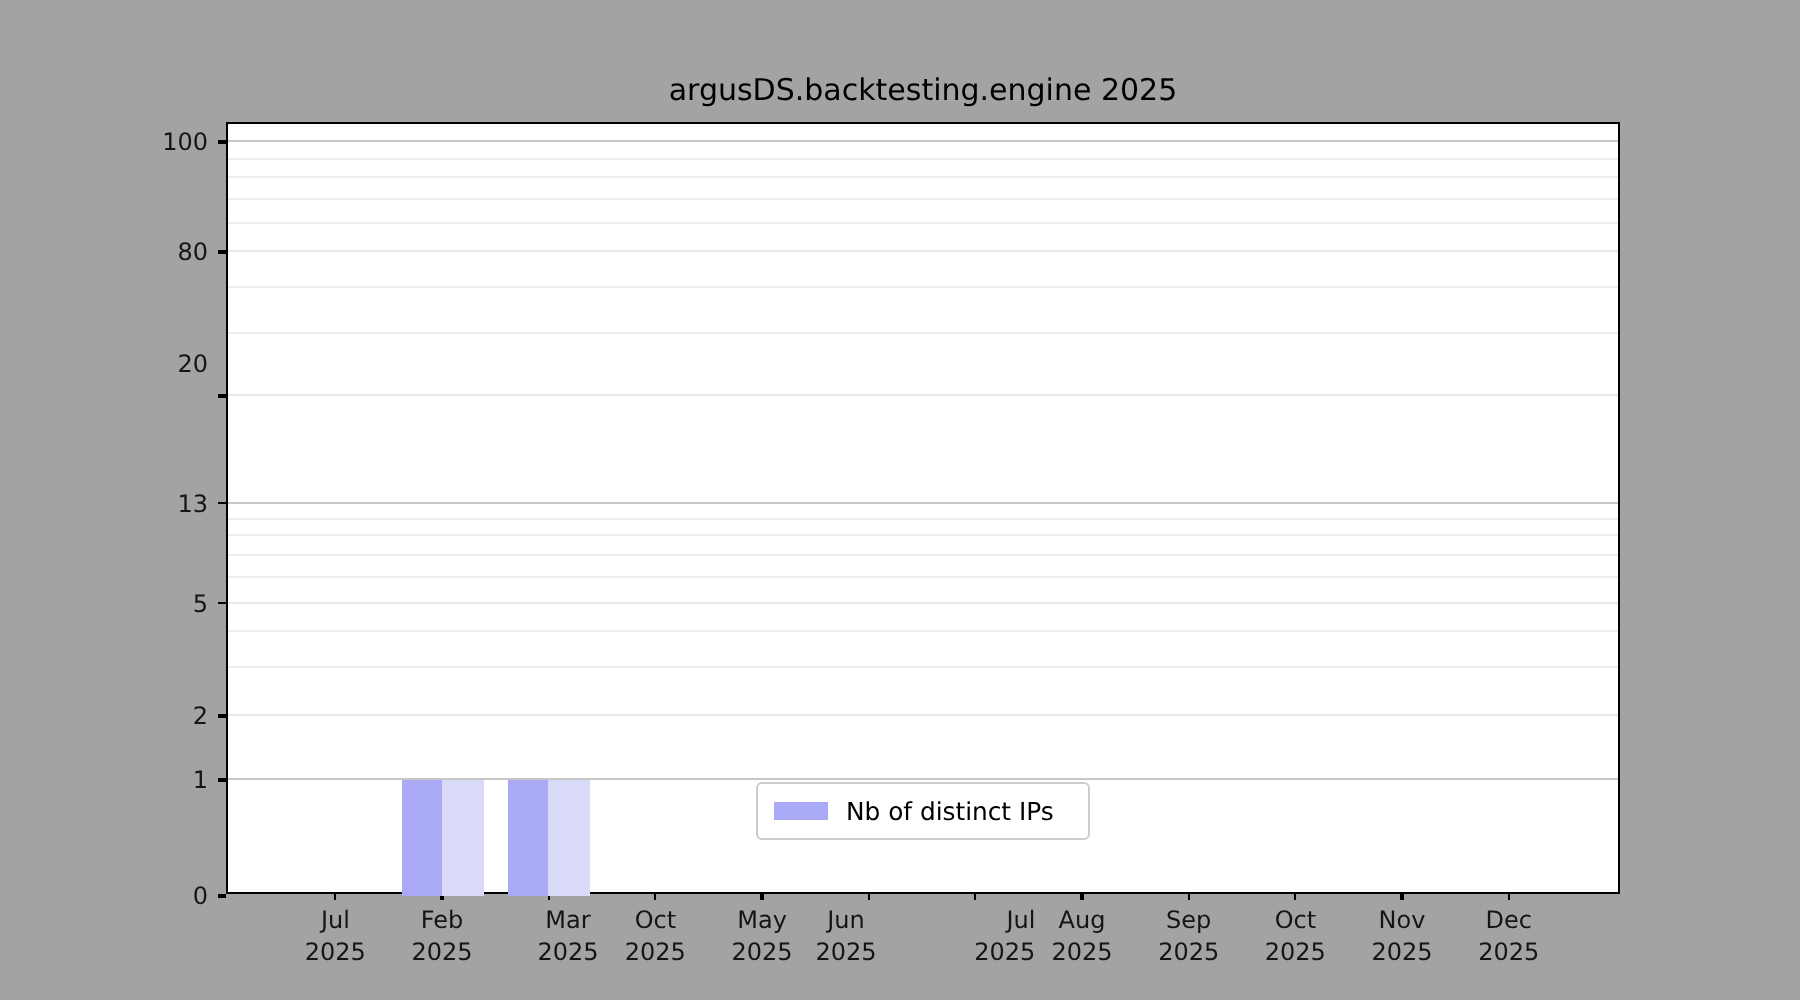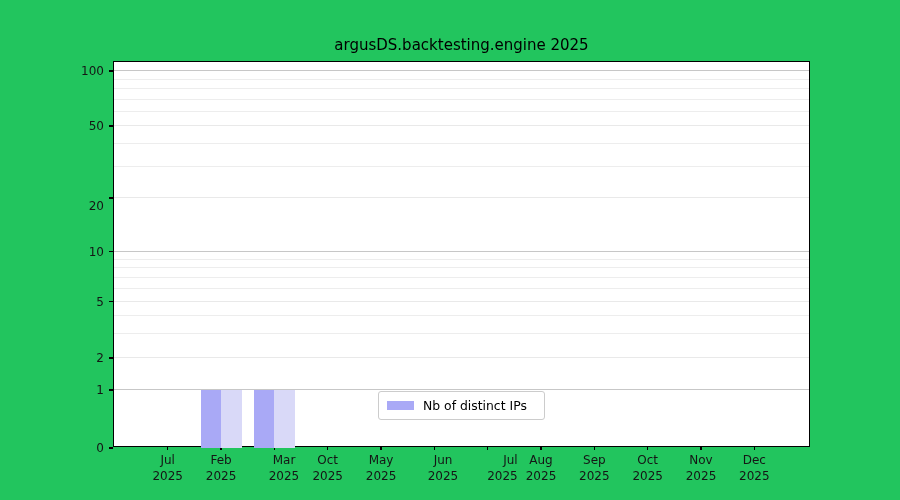--- a/index.html
+++ b/index.html
@@ -1,20 +1,20 @@
 <!DOCTYPE html>
 <html><head>
 <meta charset="utf-8">
 <style>
   * { box-sizing: border-box; }
   html, body { margin: 0; padding: 0; background: #ffffff; }
   body { font-family: "DejaVu Sans", "Liberation Sans", sans-serif; }
   .figure {
     position: relative; width: 900px; height: 500px;
-    background: #22c55e; overflow: hidden; text-decoration: underline;
+    background: #a3a3a3; overflow: hidden; text-decoration: underline;
   }
   .chart-title {
     position: absolute; left: 113px; top: 36px; width: 697px;
     text-align: center; font-size: 15px; color: #000;
   }
   .plot {
     position: absolute; left: 113px; top: 61px; width: 697px; height: 386px;
     border: 1.5px solid #000; background: #fff;
   }
   .gridline { position: absolute; left: 0; right: 0; height: 1px; z-index: 1; }
@@ -86,21 +86,21 @@
       <div class="xlabel" style="left: 183.699px;">
         <div class="">Oct</div>
         <div class="">2025</div>
       </div>
       <div class="xtick" style="left: 266.282px;"></div>
       <div class="xlabel" style="left: 237.032px;">
         <div class="">May</div>
         <div class="">2025</div>
       </div>
       <div class="xtick" style="left: 319.615px;"></div>
-      <div class="xlabel" style="left: 299px;">
+      <div class="xlabel" style="left: 279px;">
         <div class="">Jun</div>
         <div class="">2025</div>
       </div>
       <div class="xtick" style="left: 372.948px;"></div>
       <div class="xlabel" style="left: 343.698px; text-align: right;">
         <div class="">Jul</div>
         <div class="">2025</div>
       </div>
       <div class="xtick" style="left: 426.281px;"></div>
       <div class="xlabel" style="left: 397.031px;">
@@ -129,25 +129,25 @@
       </div>
       <div class="ytick" style="top: 385.25px;"></div>
       <div class="ylabel" style="top: 379px;">0</div>
       <div class="ytick" style="top: 327.234px;"></div>
       <div class="ylabel" style="top: 320.984px;">1</div>
       <div class="ytick" style="top: 295.235px;"></div>
       <div class="ylabel" style="top: 288.985px;">2</div>
       <div class="ytick" style="top: 238.956px;"></div>
       <div class="ylabel" style="top: 232.706px;">5</div>
       <div class="ytick" style="top: 188.93px;"></div>
-      <div class="ylabel" style="top: 182.68px;">10</div>
+      <div class="ylabel" style="top: 182.68px;">13</div>
       <div class="ytick" style="top: 135.238px;"></div>
-      <div class="ylabel" style="top: 137px;">20</div>
+      <div class="ylabel" style="top: 113px;">20</div>
       <div class="ytick" style="top: 63.2488px;"></div>
-      <div class="ylabel" style="top: 56.9988px;">50</div>
+      <div class="ylabel" style="top: 56.9988px;">80</div>
       <div class="ytick" style="top: 8.2438px;"></div>
       <div class="ylabel" style="top: 1.9938px;">100</div>
       <div class="legend">
         <div class="legend-row">
           <div class="legend-swatch" style="background: rgb(169, 169, 246);"></div>
           <div class="legend-label">Nb of distinct IPs</div>
         </div>
       </div>
     </div>
 </div>

